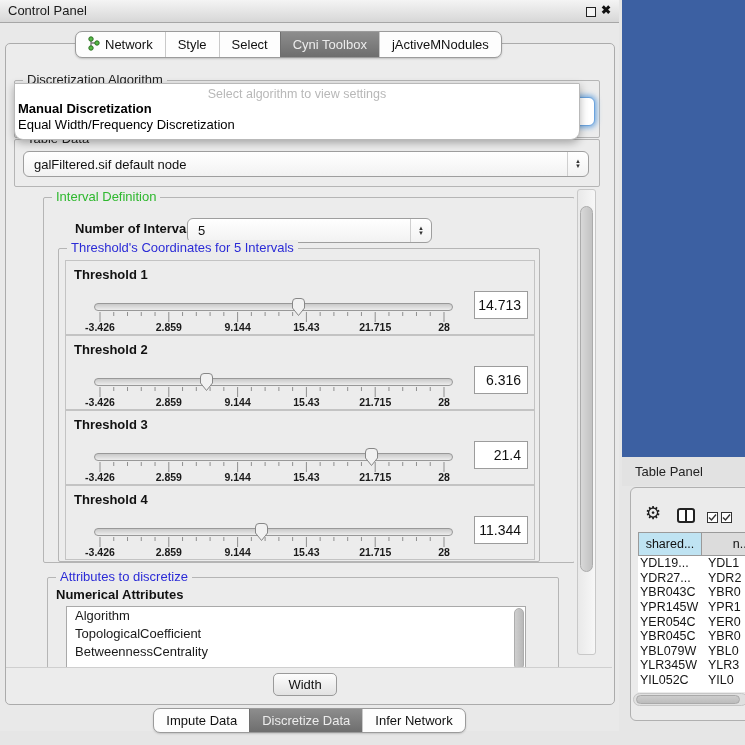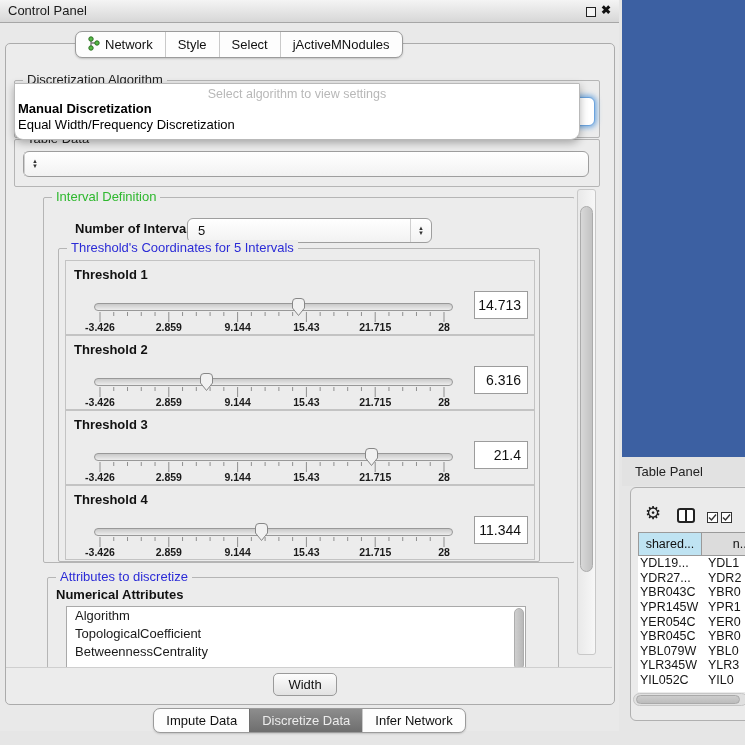--- a/index.html
+++ b/index.html
@@ -140,35 +140,39 @@
             <circle cx="9" cy="7" r="2.2" fill="#57b947" stroke="#2d7022"></circle>
           </svg></span>
         <span>Network</span>
       </div>
       <div class="seg">
         <span>Style</span>
       </div>
       <div class="seg">
         <span>Select</span>
       </div>
+      <div class="seg sel">
+        <span>Cyni Toolbox</span>
+      </div>
       <div class="seg">
         <span>jActiveMNodules</span>
       </div>
     </div>
 
   <div class="abs" id="main-box">
 
     <div class="group" id="alg-group">
       <span class="group-title">Discretization Algorithm</span>
     </div>
     <div class="abs" id="alg-combo"></div>
 
     <div class="group" id="td-group">
       <span class="group-title">Table Data</span>
       <div class="combo" id="td-combo">
+        <span class="cval">galFiltered.sif default node</span>
         <span class="stepper">
             <span>▲</span>
             <span>▼</span>
           </span>
       </div>
     </div>
 
     <div class="abs" id="algorithm-popup">
       <div class="popup-hint">Select algorithm to view settings</div>
       <div id="popup-options">

